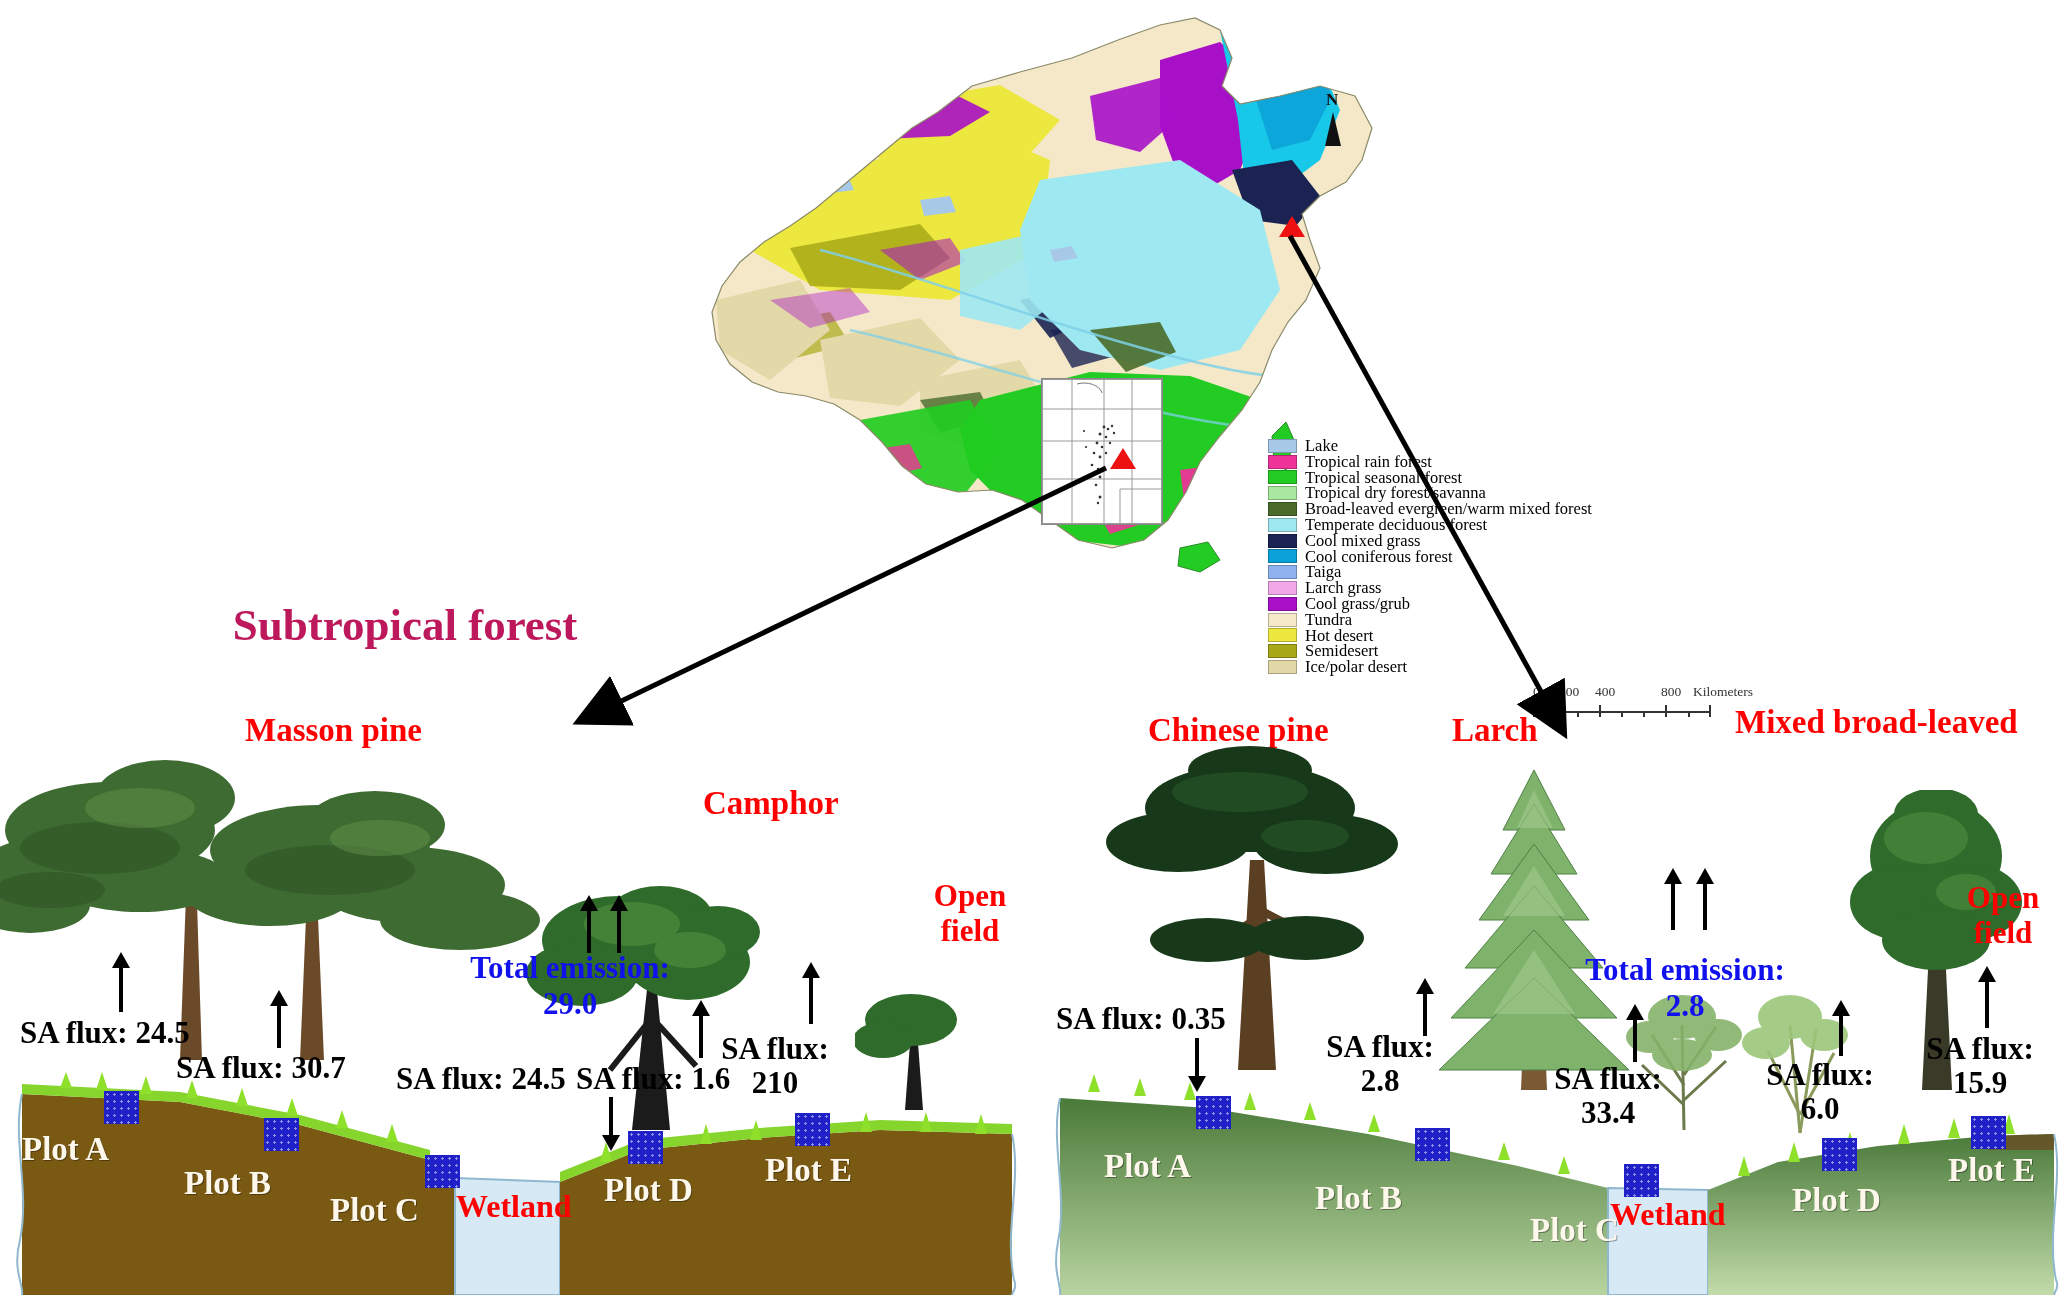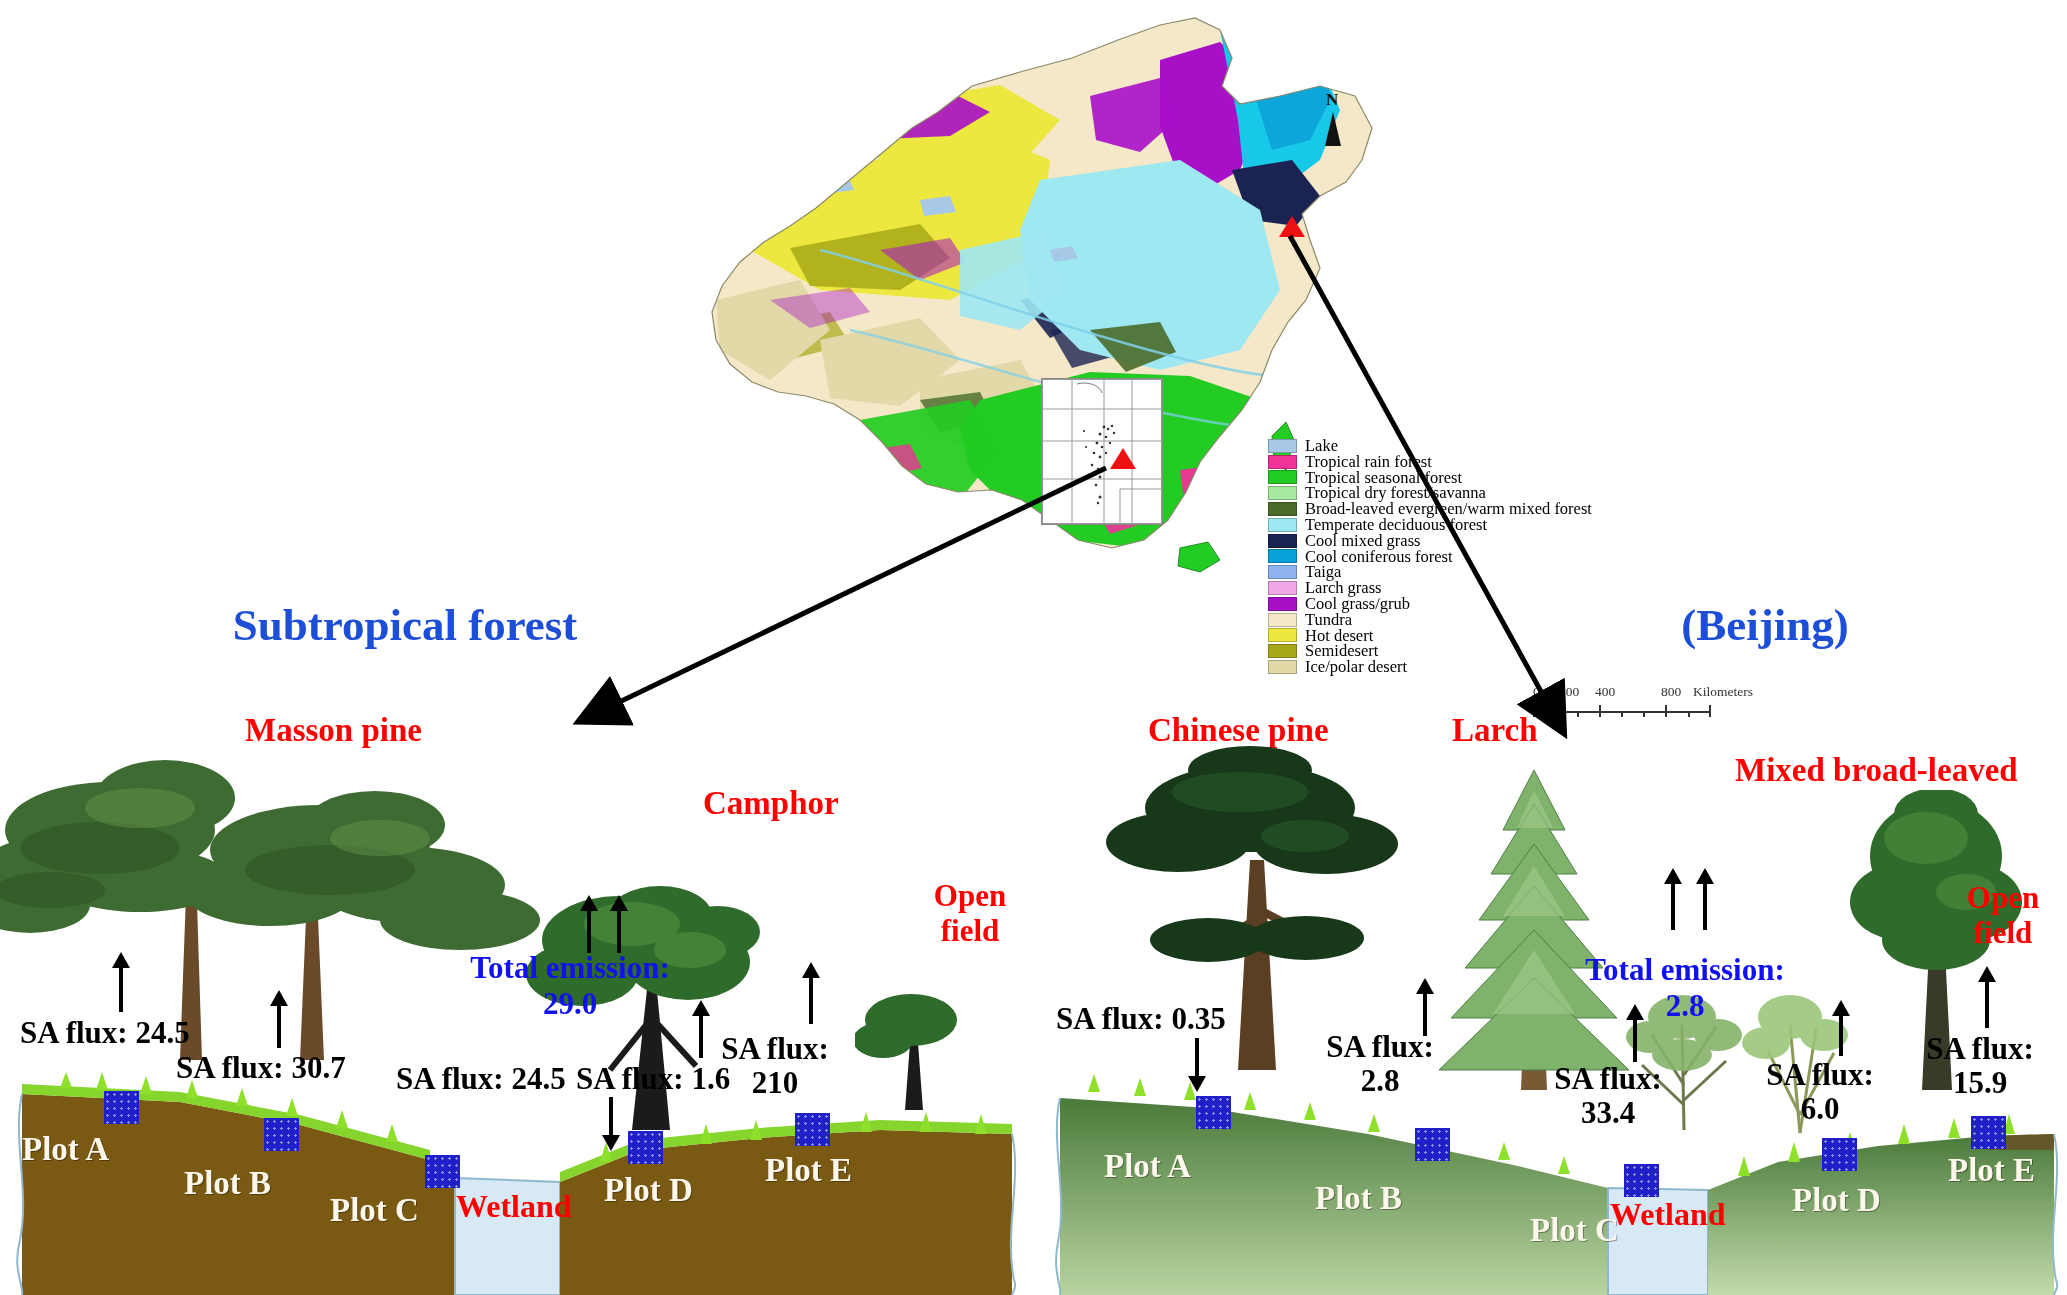--- a/index.html
+++ b/index.html
@@ -36,21 +36,21 @@
   #inset-box{left:1041px;top:378px;width:120px;height:145px;background:#fff;border:1px solid #888;}
 
   
   .site-marker{width:0;height:0;border-left:13px solid transparent;border-right:13px solid transparent;
       border-bottom:21px solid #ee1111;}
 
   
   .conn{pointer-events:none;}
 
   
-  .region-title{color:#1d4ed8;font-weight:bold;font-size:45px;text-align:center;line-height:50px;}
+  .region-title{color:#be185d;font-weight:bold;font-size:45px;text-align:center;line-height:50px;}
   .species-label{color:#ff0000;font-weight:bold;font-size:33px;white-space:nowrap;}
   .open-field{color:#ff0000;font-weight:bold;font-size:31px;text-align:center;line-height:35px;}
   .total-emission{color:#1111ee;font-weight:bold;font-size:31px;text-align:center;line-height:36px;}
   .flux-label{color:#000;font-weight:bold;font-size:31px;text-align:center;line-height:34px;white-space:nowrap;}
   .plot-label{color:#fdf7ec;font-weight:bold;font-size:33px;
       text-shadow:1px 1px 0 rgba(0,0,0,.35);white-space:nowrap;}
   .wetland-label{color:#ff0000;font-weight:bold;font-size:32px;}
 
   
   .sensor{width:35px;height:33px;background:#2020c8;
@@ -287,28 +287,27 @@
   </defs>
   <line x1="1106" y1="468" x2="586" y2="718" stroke="#000" stroke-width="5" marker-end="url(#ah)"></line>
   <line x1="1290" y1="236" x2="1560" y2="726" stroke="#000" stroke-width="5" marker-end="url(#ah)"></line>
 </svg>
 
 <div class="abs region-title" style="left:195px;top:600px;width:420px">
   <div>Subtropical forest</div>
 </div>
 
 <div class="abs region-title" style="left:1555px;top:600px;width:420px">
-  <div>(Beijing)</div>
 </div>
 
 <div class="abs species-label" style="left:245px;top:712px">Masson pine</div>
 <div class="abs species-label" style="left:703px;top:785px">Camphor</div>
 <div class="abs species-label" style="left:1148px;top:712px">Chinese pine</div>
 <div class="abs species-label" style="left:1452px;top:712px">Larch</div>
-<div class="abs species-label" style="left:1735px;top:752px">Mixed broad-leaved</div>
+<div class="abs species-label" style="left:1735px;top:704px">Mixed broad-leaved</div>
 
 <svg class="abs" style="left:-10px;top:720px;width:560px;height:400px">
 
   <path d="M198,120 L205,120 L212,340 L190,340 Z" fill="#6b4a2a"></path>
   <path d="M318,150 L326,150 L334,340 L310,340 Z" fill="#6b4a2a"></path>
   <g fill="#3d6b31">
 
     <ellipse cx="120" cy="110" rx="105" ry="48"></ellipse>
     <ellipse cx="70" cy="150" rx="80" ry="35"></ellipse>
     <ellipse cx="175" cy="78" rx="70" ry="38"></ellipse>

